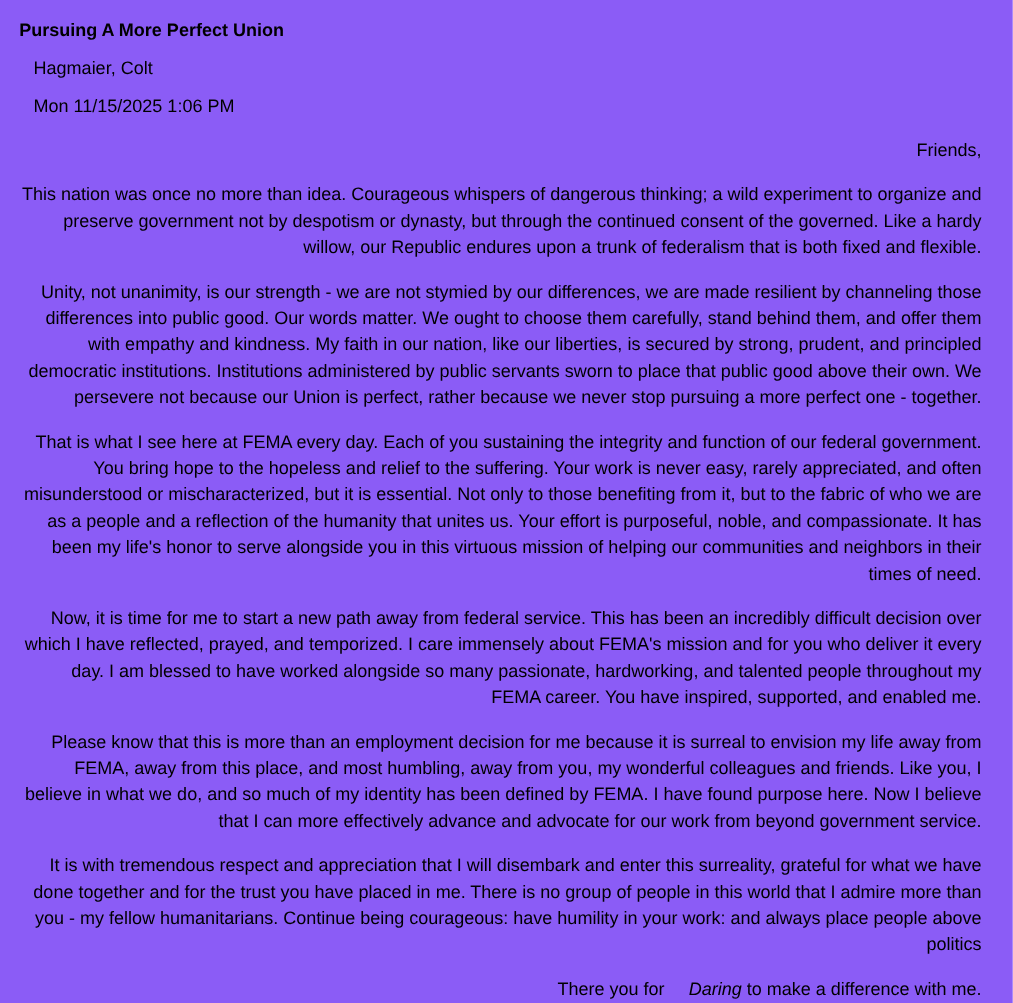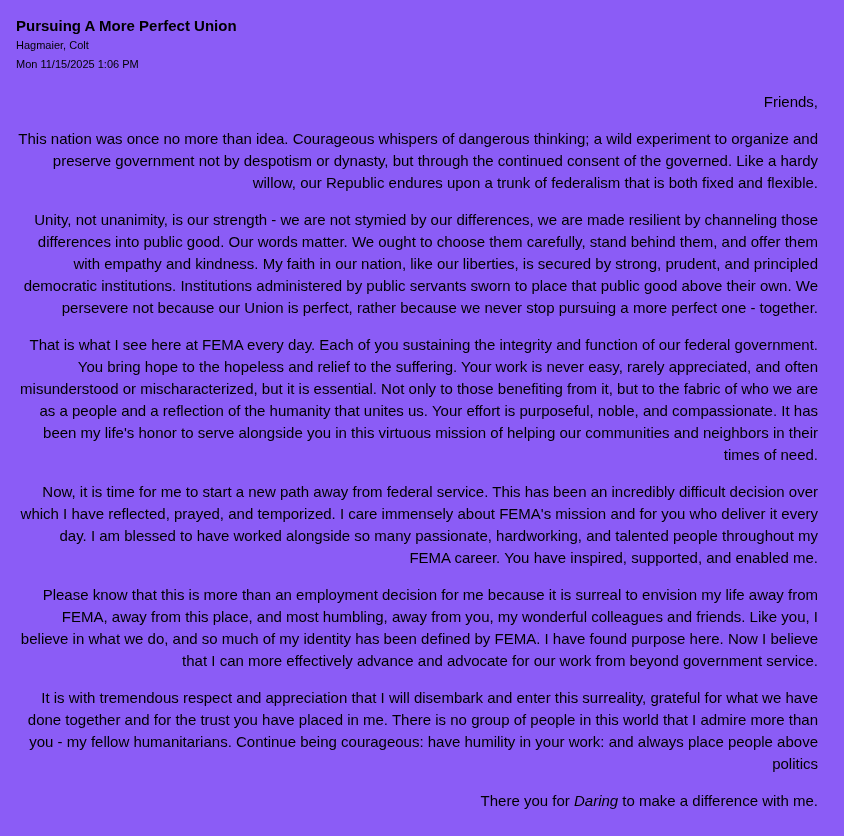--- a/index.html
+++ b/index.html
@@ -16,39 +16,40 @@
     color: #000000;
     background: #8b5cf6;
   }
   .subject {
     font-size: 15px;
     font-weight: bold;
     line-height: 20px;
     margin: 0;
   }
   .meta-line {
-    font-size: 11px;
+    font-size: 15px;
     font-weight: normal;
     line-height: 19px;
-    margin: 0;
+    margin: 12px;
   }
   .email-body {
     margin-top: 17px;
     font-size: 15px;
   }
   .para {
     margin: 0 0 15px 0;
     line-height: 22px;
     text-align: right;
   }
   .para:last-child {
     margin-bottom: 0;
   }
   .closing em {
     font-style: italic;
+    margin-left: 16px;
   }
 </style>
 </head>
 <body>
 
 <div class="page">
 
   <div class="subject">Pursuing A More Perfect Union</div>
 
   <div class="meta-line">Hagmaier, Colt</div>

